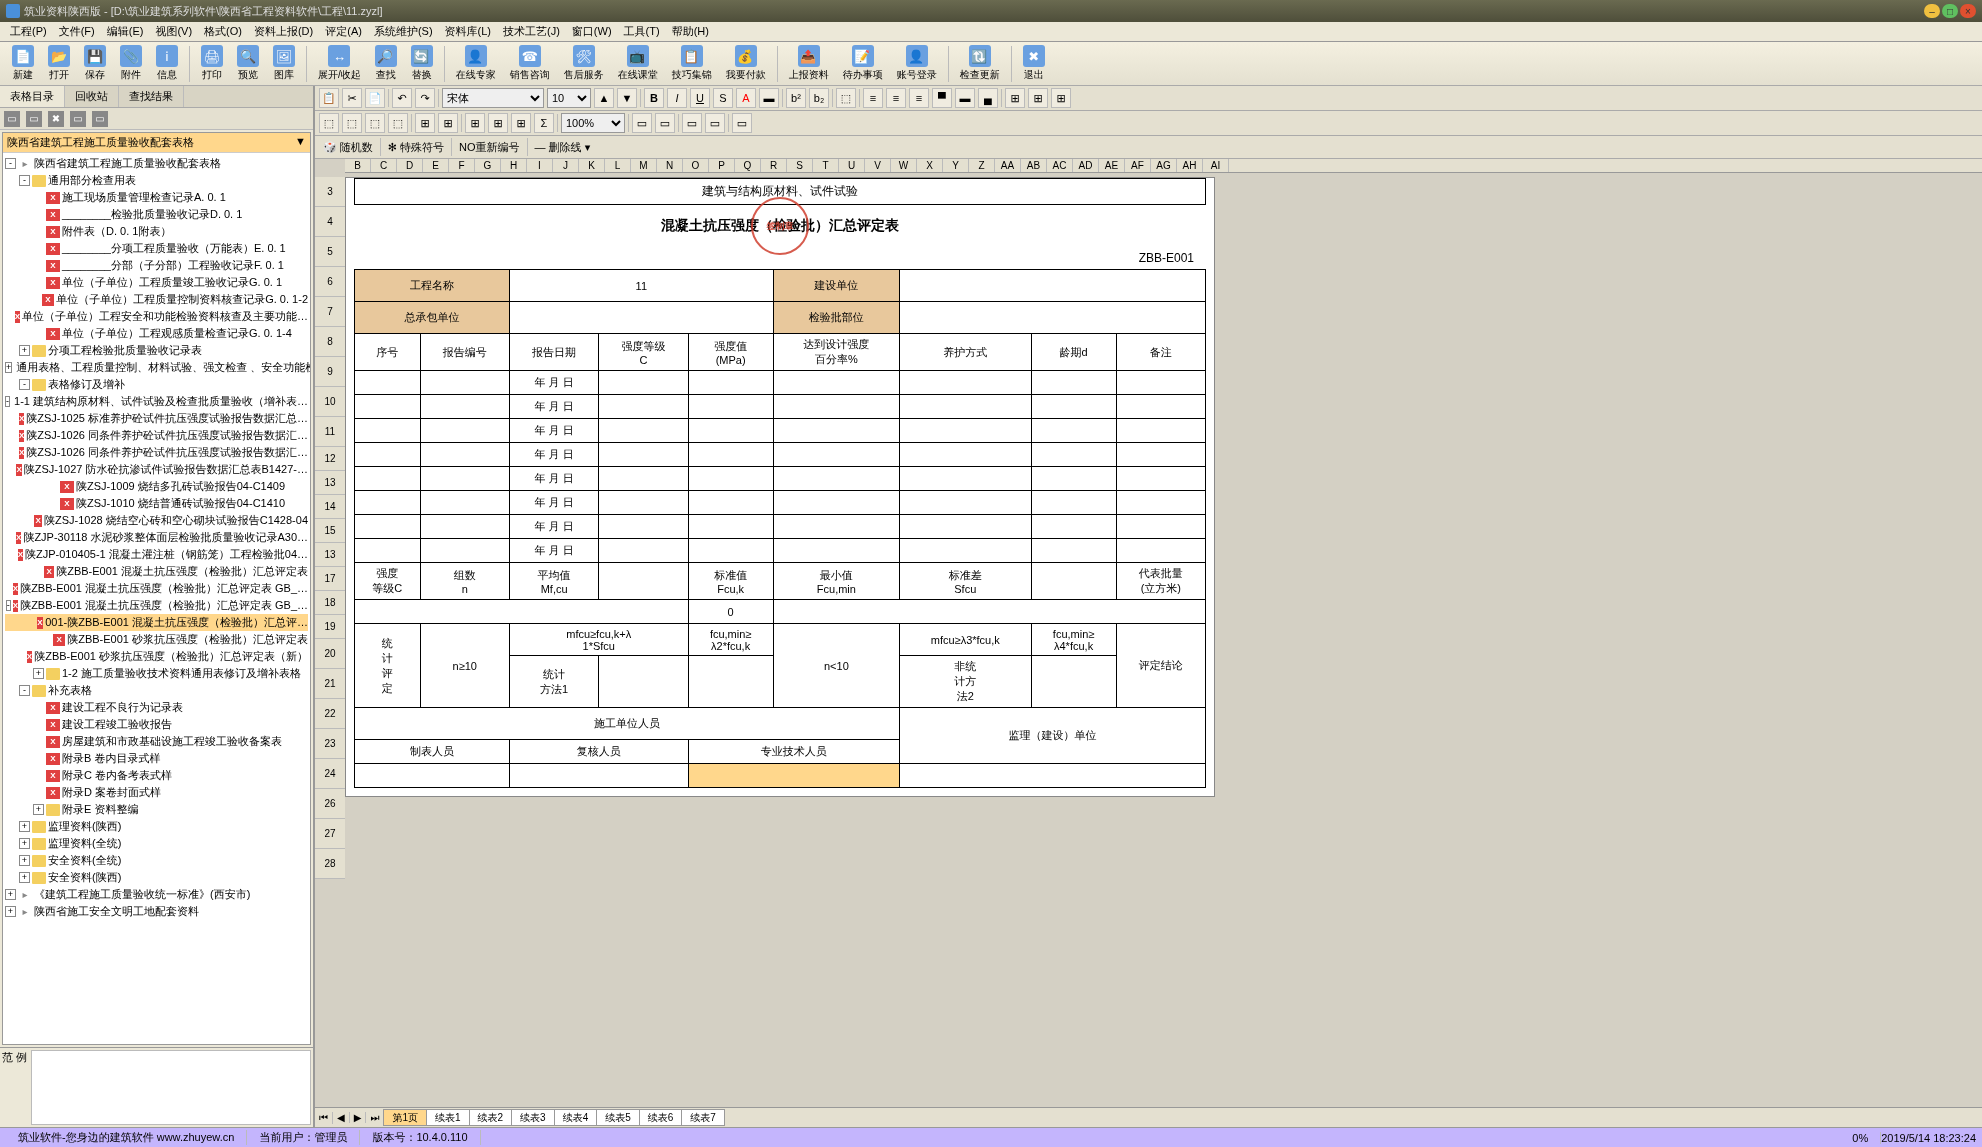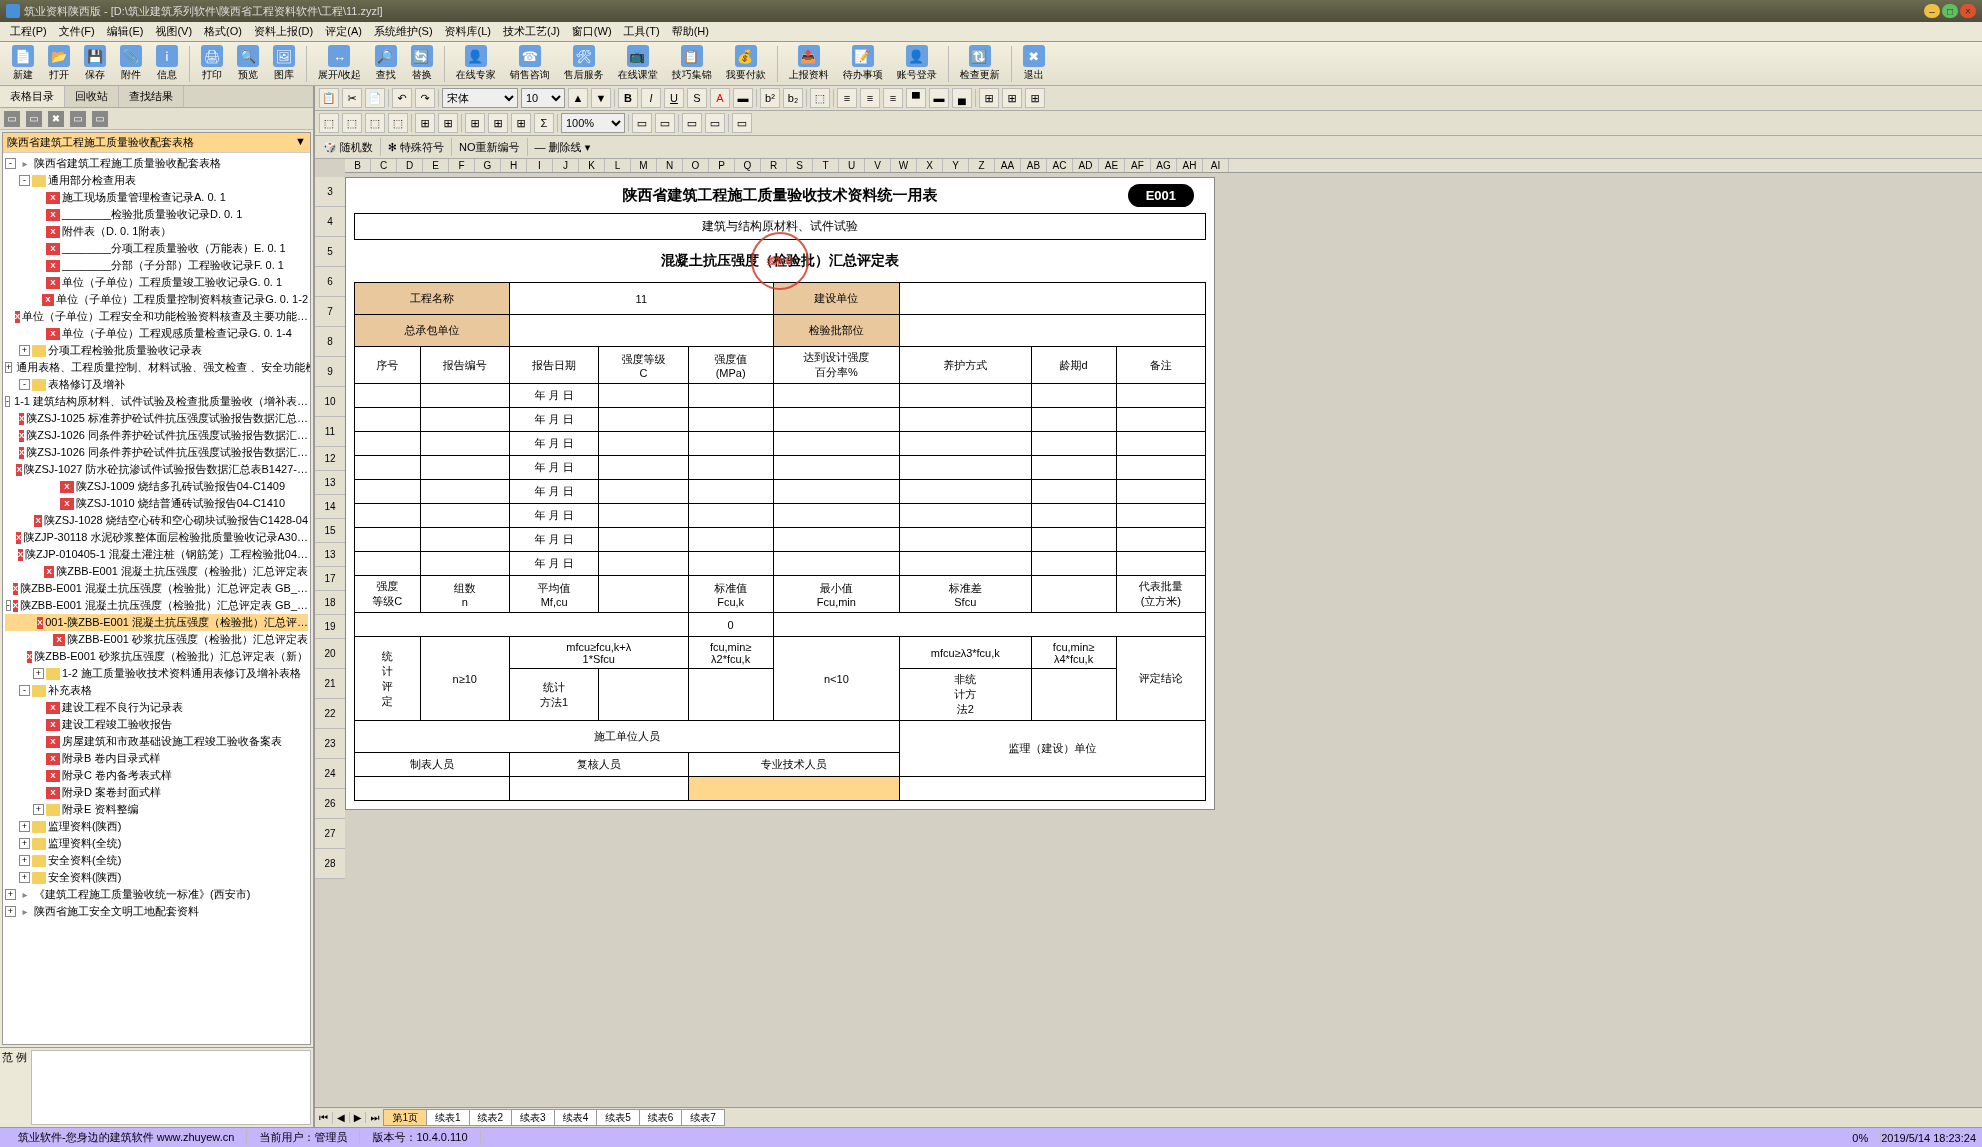--- a/index.html
+++ b/index.html
@@ -508,21 +508,21 @@
 
   <div class="right-panel">
     <div class="edit-toolbar">
       <div class="eb">📋</div>
       <div class="eb">✂</div>
       <div class="eb">📄</div>
       <div class="esep"></div>
       <div class="eb">↶</div>
       <div class="eb">↷</div>
       <div class="esep"></div>
-      <select style="width:76px"><option>宋体</option></select>
+      <select style="width:102px"><option>宋体</option></select>
       <select style="width:44px"><option>10</option></select>
       <div class="eb">▲</div>
       <div class="eb">▼</div>
       <div class="esep"></div>
       <div class="eb">
           <b>B</b>
         </div>
       <div class="eb">
           <i>I</i>
         </div>
@@ -642,29 +642,26 @@
             <div class="row-h" style="height: 30px;">20</div>
             <div class="row-h" style="height: 30px;">21</div>
             <div class="row-h" style="height: 30px;">22</div>
             <div class="row-h" style="height: 30px;">23</div>
             <div class="row-h" style="height: 30px;">24</div>
             <div class="row-h" style="height: 30px;">26</div>
             <div class="row-h" style="height: 30px;">27</div>
             <div class="row-h" style="height: 30px;">28</div>
           </div>
         <div class="form-content">
-          <div class="form-title1">
-            <span>陕西省建筑工程施工质量验收技术资料统一用表</span>
-            <span class="form-badge">E001</span>
-          </div>
           <div class="form-subtitle">建筑与结构原材料、试件试验</div>
           <div class="form-title3">
             <span>混凝土抗压强度（检验批）汇总评定表</span>
             <div class="seal">签制章</div>
           </div>
+          <div class="form-code">ZBB-E001</div>
 
           <table class="form-table">
             <tbody>
                 <tr class="tall">
               <td class="hdr" colspan="2">工程名称</td>
               <td colspan="3">11</td>
               <td class="hdr">建设单位</td>
               <td colspan="3"></td>
             </tr>
             <tr class="tall">

